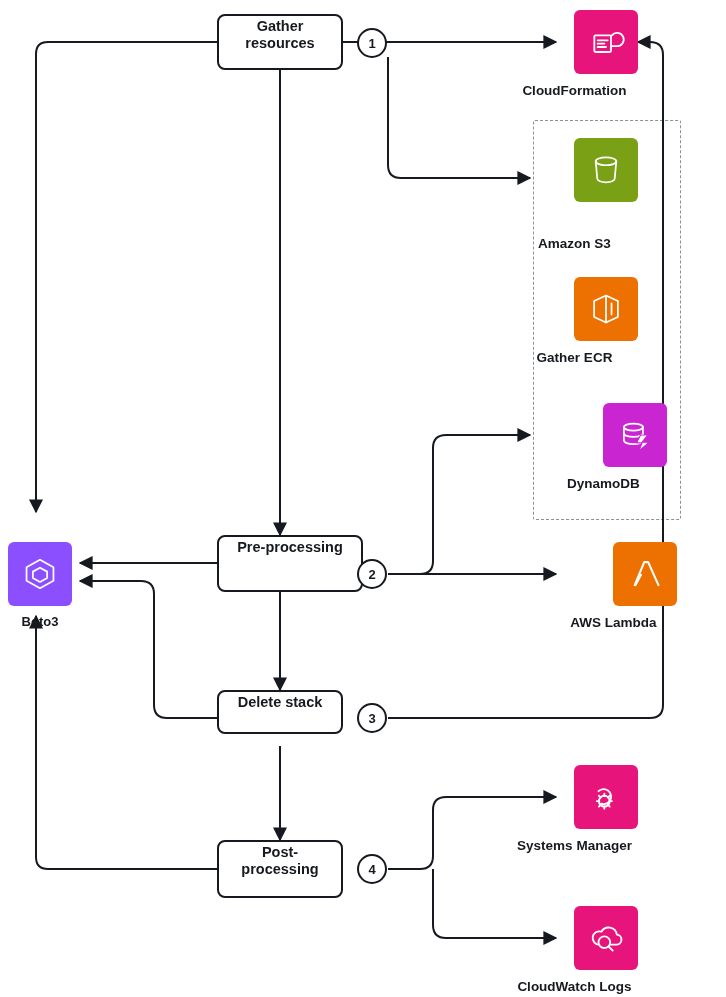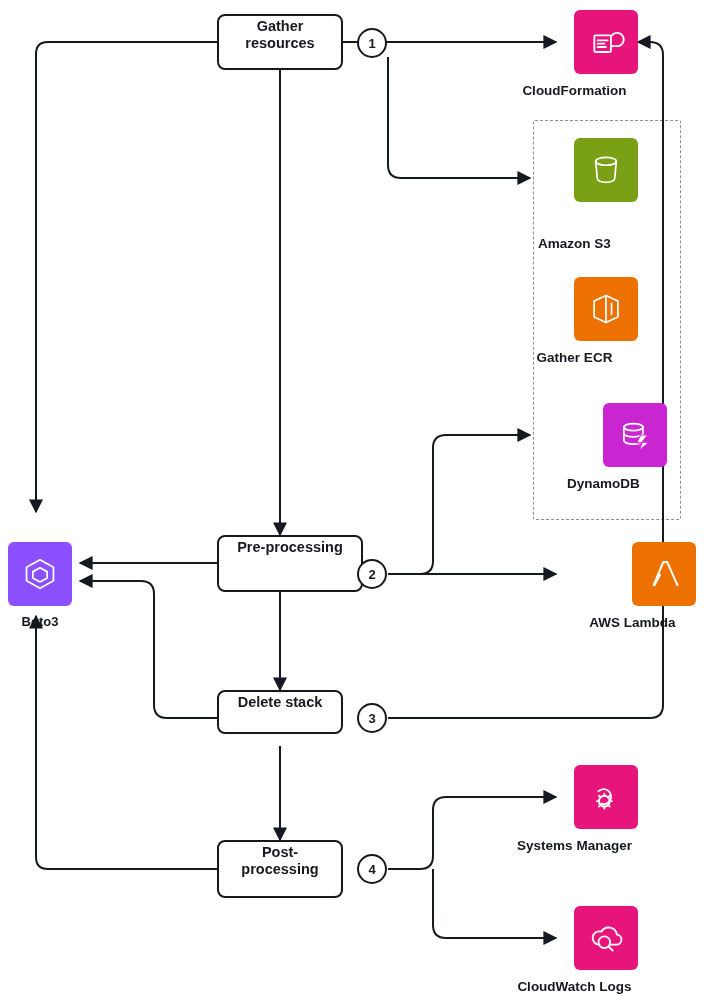--- a/index.html
+++ b/index.html
@@ -213,21 +213,21 @@
       <svg width="38" height="38" viewBox="0 0 48 48" fill="none" stroke="#ffffff" stroke-width="2.2" stroke-linejoin="round" stroke-linecap="round">
         <ellipse cx="22" cy="14" rx="12" ry="4.5"></ellipse>
         <path d="M10 14 L10 31 a12 4.5 0 0 0 24 0 L34 14"></path>
         <path d="M10 22 a12 4.5 0 0 0 24 0"></path>
         <path d="M31 24 L40 24 L33 33 L42 33 L29 44 L33 34 L26 34 Z" fill="#ffffff" stroke="#c925d1" stroke-width="1.4"></path>
       </svg>
     </div>
     <div class="svc-label wide">DynamoDB</div>
   </div>
 
-  <div class="svc" style="left:606px; top:542px;padding-left:26px;">
+  <div class="svc" style="left:587px; top:542px;padding-left:26px;">
     <div class="svc-tile" style="background:#ed7100;">
       <svg width="38" height="38" viewBox="0 0 48 48" fill="none" stroke="#ffffff" stroke-width="2.6" stroke-linejoin="round" stroke-linecap="round">
         <path d="M11 38 L23 9 L28 9 L41 38"></path>
         <path d="M19 25 L12 38"></path>
       </svg>
     </div>
     <div class="svc-label wide">AWS Lambda</div>
   </div>
 
   <div class="svc" style="left:574px; top:906px;">

